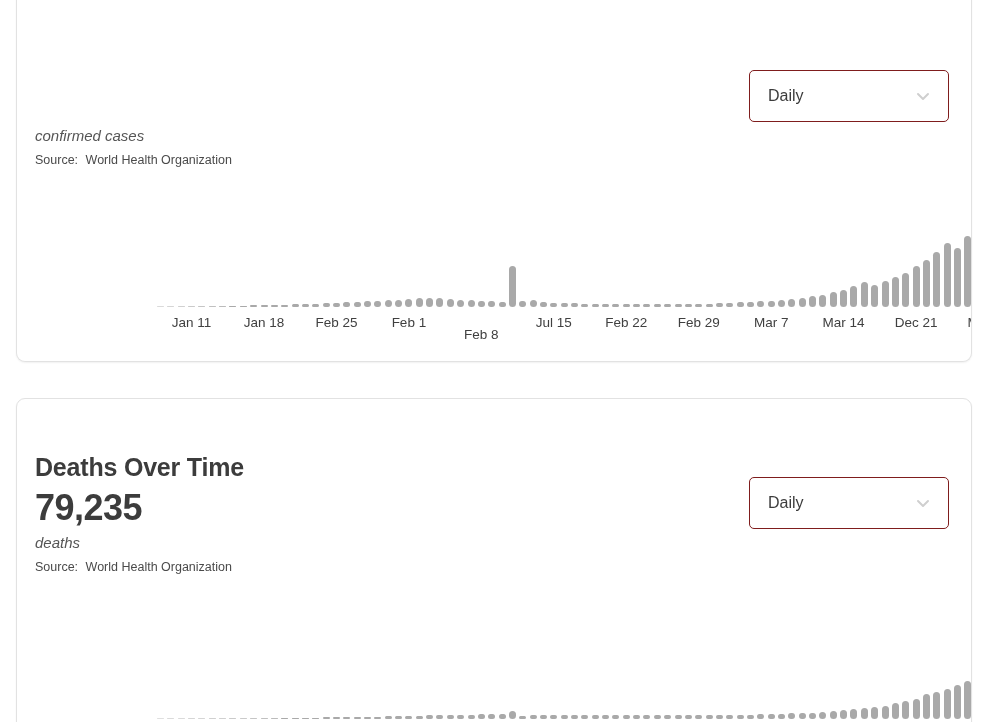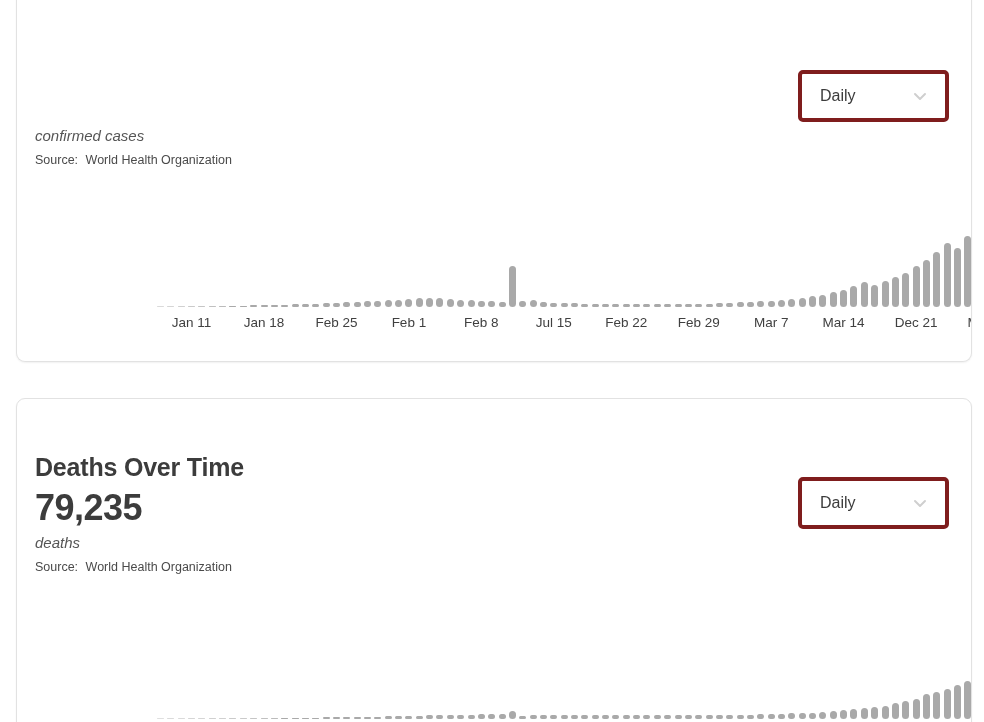--- a/index.html
+++ b/index.html
@@ -97,23 +97,23 @@
   }
   #card-cases .source-line { top: 163px; }
   #card-deaths .source-line { top: 161px; }
 
   .source-value { margin-left: 4px; }
 
   
   .dropdown {
     position: absolute;
     right: 22px;
-    width: 151px;
+    width: 200px;
     height: 52px;
-    border: 4px solid #7f1d1d;
+    border: 1px solid #7f1d1d;
     border-radius: 5px;
     background: #ffffff;
     box-sizing: border-box;
     cursor: pointer;
   }
   #card-cases .dropdown { top: 80px; }
   #card-deaths .dropdown { top: 78px; }
 
   .dropdown-value {
     position: absolute;
@@ -265,21 +265,21 @@
             <div class="bar" style="left: 916.25px; height: 55.41px; background: rgb(169, 169, 169);"></div>
             <div class="bar" style="left: 926.6px; height: 64.03px; background: rgb(169, 169, 169);"></div>
             <div class="bar" style="left: 936.95px; height: 59.1px; background: rgb(169, 169, 169);"></div>
             <div class="bar" style="left: 947.3px; height: 71.41px; background: rgb(169, 169, 169);"></div>
           </div>
         <div class="xaxis" id="chart-cases-axis">
             <span class="xtick" style="left: 174.55px;">Jan 11</span>
             <span class="xtick" style="left: 247px;">Jan 18</span>
             <span class="xtick" style="left: 319.45px;">Feb 25</span>
             <span class="xtick" style="left: 391.9px;">Feb 1</span>
-            <span class="xtick" style="left: 464.35px;">Feb 8</span>
+            <span class="xtick" style="left: 464.35px; margin-top: 12px;">Feb 8</span>
             <span class="xtick" style="left: 536.8px;">Jul 15</span>
             <span class="xtick" style="left: 609.25px;">Feb 22</span>
             <span class="xtick" style="left: 681.7px;">Feb 29</span>
             <span class="xtick" style="left: 754.15px;">Mar 7</span>
             <span class="xtick" style="left: 826.6px;">Mar 14</span>
             <span class="xtick" style="left: 899.05px;">Dec 21</span>
             <span class="xtick" style="left: 971.5px;">Mar 28</span>
           </div>
       </div>
 

